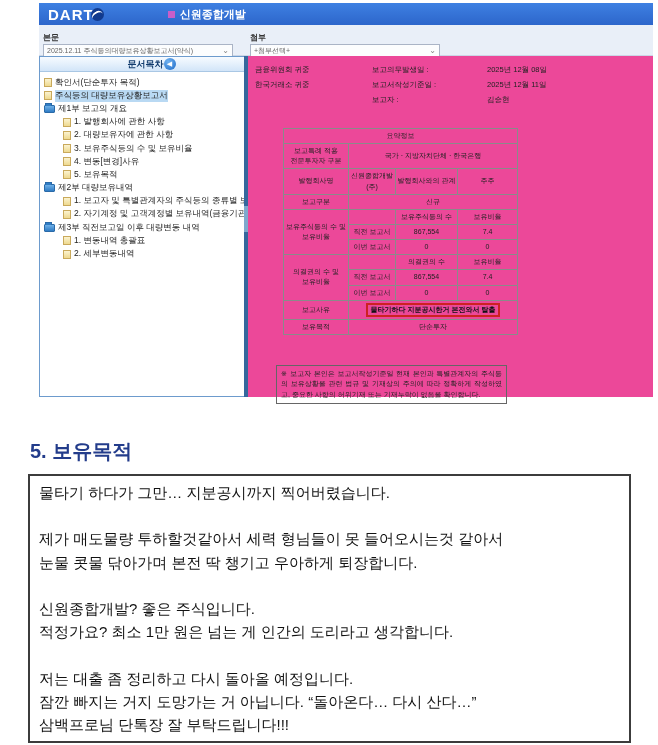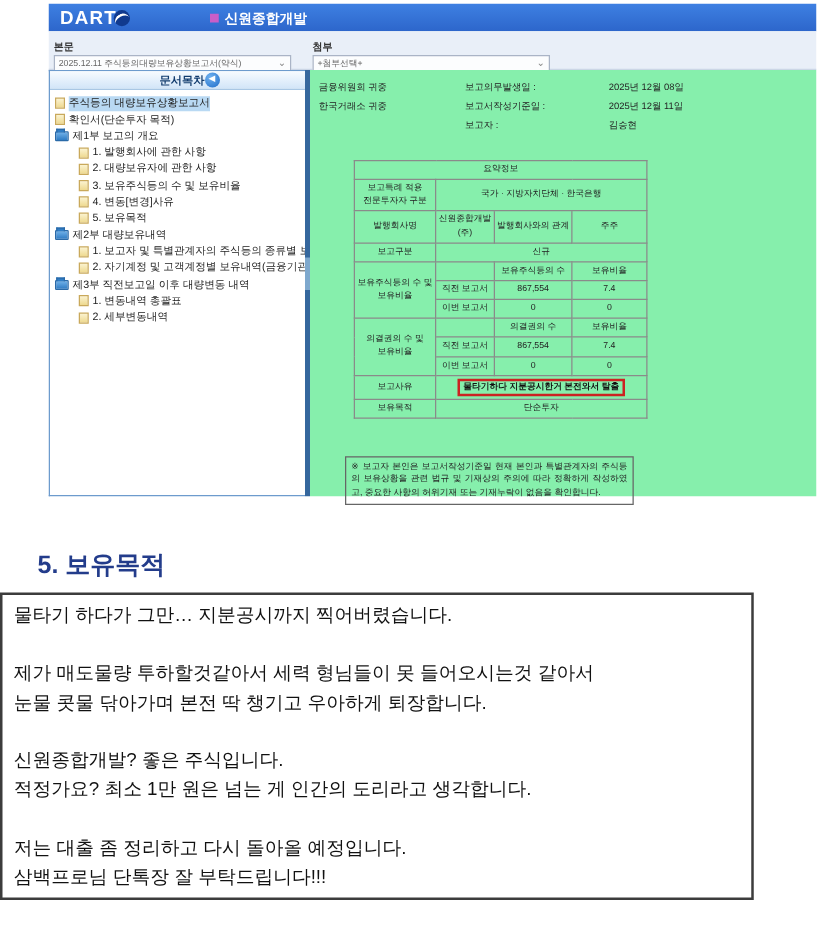--- a/index.html
+++ b/index.html
@@ -50,21 +50,21 @@
                background:linear-gradient(180deg,#6fb0e8,#2f7cc4); border:1px solid #2a6aa8;
                position:relative; }
   .tree-item.folder .tree-icon::before { content:""; position:absolute; left:0; top:-3px;
                width:5px; height:2px; background:#2f7cc4; border:1px solid #2a6aa8;
                border-bottom:none; }
   .tree-item.selected .tree-label { background:#b9d9f3; }
 
   .splitter { width:4px; background:#35679d; position:relative; cursor:col-resize; }
   .splitter .grip { position:absolute; top:150px; left:0; width:4px; height:26px; background:#7ea8cd; }
 
-  .content { flex:1; background:#86efac; padding:6px 0 0 7px; font-size:7.5px; color:#222; }
+  .content { flex:1; background:#ec4899; padding:6px 0 0 7px; font-size:7.5px; color:#222; }
   .doc-head { display:flex; }
   .recipients { width:117px; line-height:15px; }
   .meta-row { display:flex; line-height:15px;gap:19px; }
   .meta-label { width:90px; }
   .meta-value { margin-left:6px; }
 
   table.summary { margin:21px 0 0 28px; border-collapse:collapse; table-layout:fixed;
                   width:234px; font-size:7px; color:#222; }
   table.summary td { border:1px solid #8a8a8a; text-align:center; padding:2px 1px;
                      line-height:1.45; overflow:hidden; }
@@ -72,21 +72,21 @@
   .pre { white-space:pre-line; }
   .red-box { display:inline-block; border:2px solid #cc2222; padding:0px 3px;
              font-weight:bold; color:#111; }
 
   .footnote { margin:30px 0 0 21px; width:231px; border:1px solid #666; padding:3px 4px;
               font-size:7px; line-height:1.5; color:#222; text-align:justify; }
 
   
   .purpose { position:absolute; left:0; top:438px; width:658px; }
   .purpose h2 { margin:0 0 9px 30px; font-size:20px; font-weight:bold; color:#233c8b; }
-  .purpose-box { width:603px; border:2px solid #3c3c3c;
+  .purpose-box { margin-left:28px; width:603px; border:2px solid #3c3c3c;
                  padding:5px 9px; font-size:15px; line-height:23.2px; color:#111; }
 </style>
 </head>
 <body>
 
 <div class="page">
 
   <div class="viewer">
 
     <div class="titlebar">
@@ -119,28 +119,28 @@
 
     <div class="main">
 
       <div class="sidebar">
         <div class="sidebar-header">
           <span>문서목차</span>
           <span class="collapse-btn">◀</span>
         </div>
         <div class="tree">
 
+            <div class="tree-item doc indent-0">
+              <span class="tree-icon"></span>
+              <span class="tree-label">확인서(단순투자 목적)</span>
+            </div>
+
             <div class="tree-item doc selected indent-0">
               <span class="tree-icon"></span>
               <span class="tree-label">주식등의 대량보유상황보고서</span>
-            </div>
-
-            <div class="tree-item doc indent-0">
-              <span class="tree-icon"></span>
-              <span class="tree-label">확인서(단순투자 목적)</span>
             </div>
 
             <div class="tree-item folder indent-0">
               <span class="tree-icon"></span>
               <span class="tree-label">제1부 보고의 개요</span>
             </div>
 
             <div class="tree-item doc indent-1">
               <span class="tree-icon"></span>
               <span class="tree-label">1. 발행회사에 관한 사항</span>
@@ -324,18 +324,19 @@
         <div class="pline">&nbsp;</div>
 
         <div class="pline">신원종합개발? 좋은 주식입니다.</div>
 
         <div class="pline">적정가요? 최소 1만 원은 넘는 게 인간의 도리라고 생각합니다.</div>
 
         <div class="pline">&nbsp;</div>
 
         <div class="pline">저는 대출 좀 정리하고 다시 돌아올 예정입니다.</div>
 
+        <div class="pline">잠깐 빠지는 거지 도망가는 거 아닙니다. “돌아온다… 다시 산다…”</div>
 
         <div class="pline">삼백프로님 단톡장 잘 부탁드립니다!!!</div>
       </div>
   </div>
 
 </div>
 
 </body></html>

